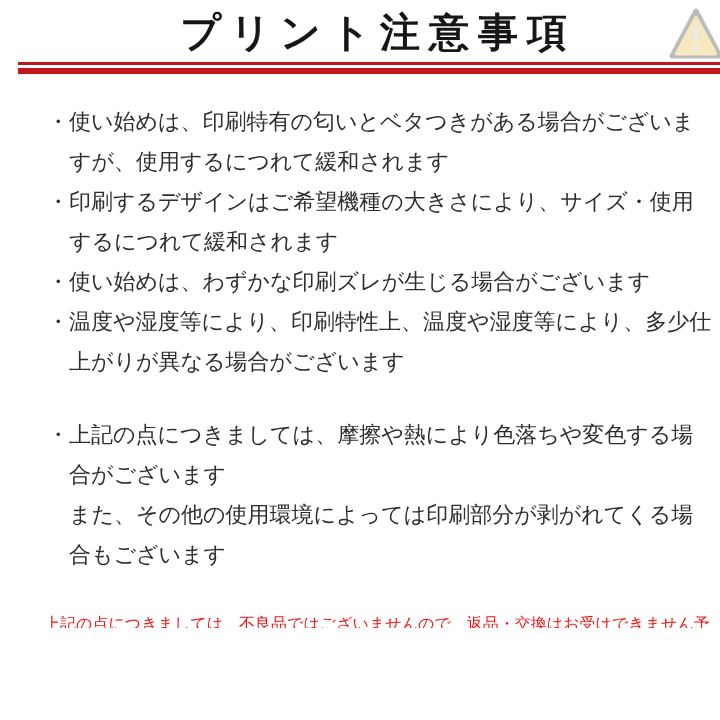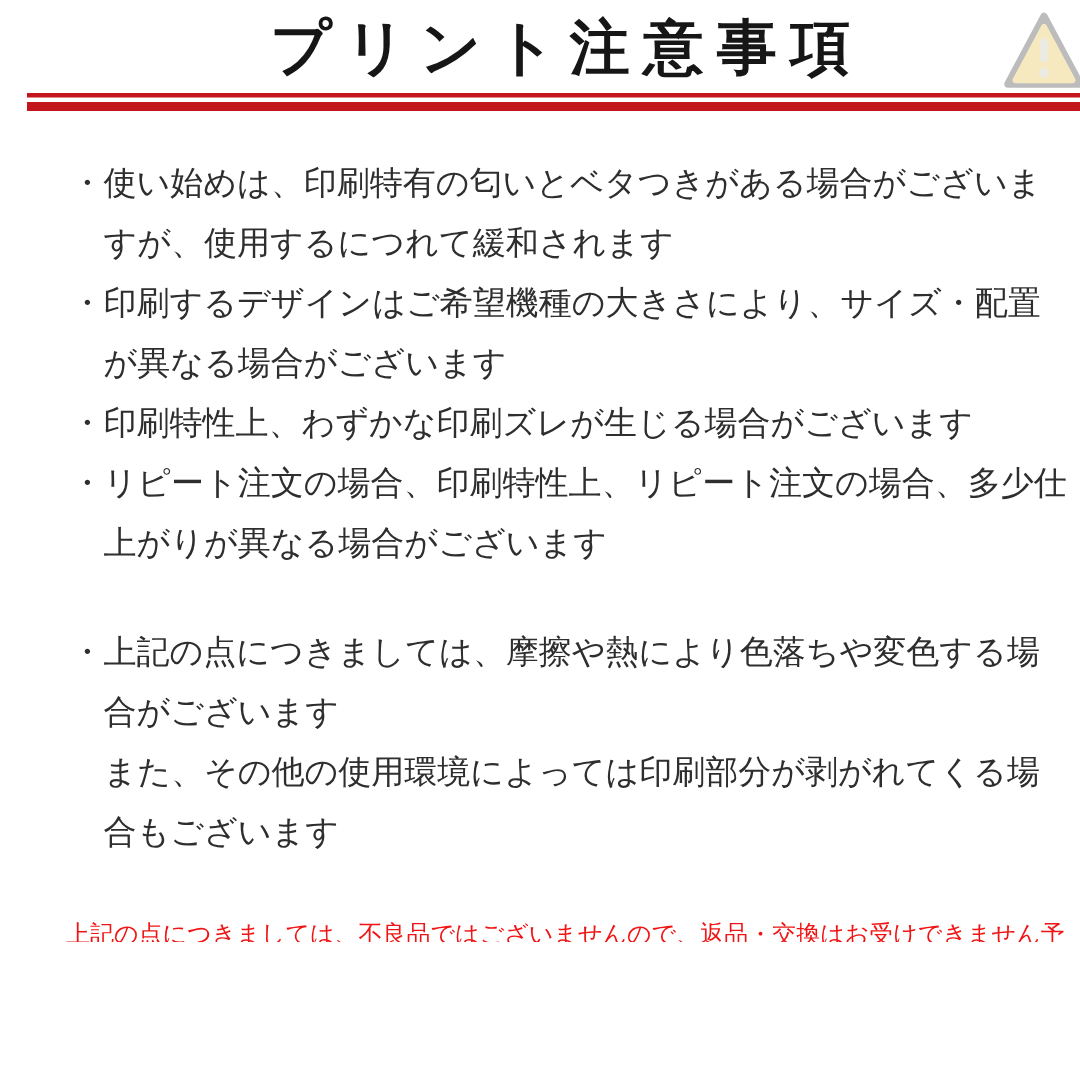--- a/index.html
+++ b/index.html
@@ -97,29 +97,29 @@
   <div class="double-rule"></div>
 
   <main class="notice-list">
 
   <div class="note-item">
         <span class="bullet">・</span>
         <span class="note-text">使い始めは、印刷特有の匂いとベタつきがある場合がございますが、使用するにつれて緩和されます</span>
       </div>
       <div class="note-item">
         <span class="bullet">・</span>
-        <span class="note-text">印刷するデザインはご希望機種の大きさにより、サイズ・配置が異なる場合がございます</span>
+        <span class="note-text">印刷するデザインはご希望機種の大きさにより、サイズ・使用するにつれて緩和されます</span>
       </div>
       <div class="note-item">
         <span class="bullet">・</span>
-        <span class="note-text">印刷特性上、わずかな印刷ズレが生じる場合がございます</span>
+        <span class="note-text">使い始めは、わずかな印刷ズレが生じる場合がございます</span>
       </div>
       <div class="note-item">
         <span class="bullet">・</span>
-        <span class="note-text">リピート注文の場合、印刷特性上、リピート注文の場合、多少仕上がりが異なる場合がございます</span>
+        <span class="note-text">温度や湿度等により、印刷特性上、温度や湿度等により、多少仕上がりが異なる場合がございます</span>
       </div>
       <div class="note-item gap-before">
         <span class="bullet">・</span>
         <span class="note-text">上記の点につきましては、摩擦や熱により色落ちや変色する場合がございます
 また、その他の使用環境によっては印刷部分が剥がれてくる場合もございます</span>
       </div>
     </main>
 
   <p class="red-note">上記の点につきましては、不良品ではございませんので、返品・交換はお受けできません予めご了承くださいませ</p>
 

